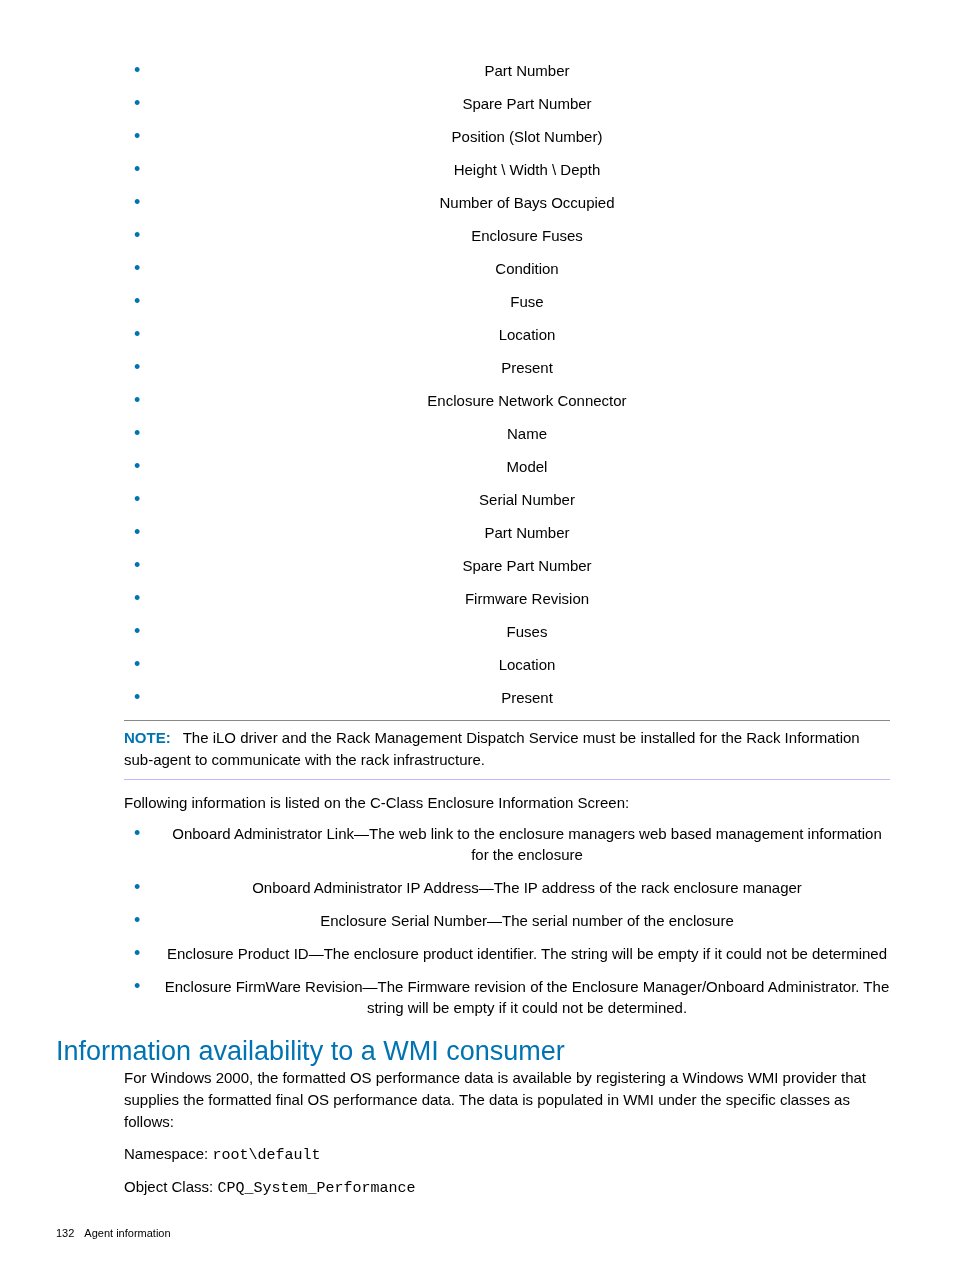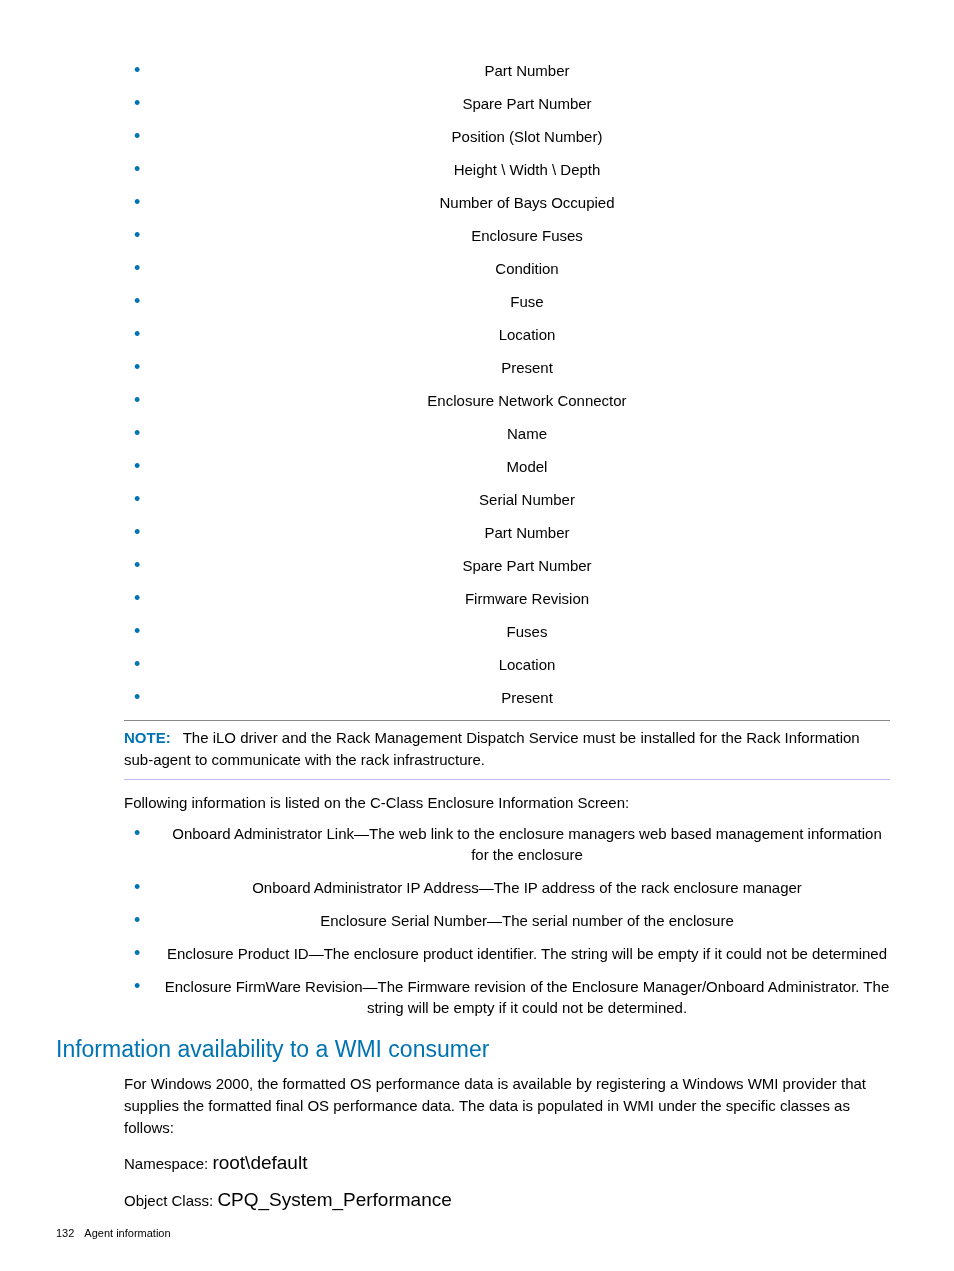--- a/index.html
+++ b/index.html
@@ -49,30 +49,29 @@
   .note-label {
     font-weight: bold;
     color: #0073b3;
     margin-right: 12px;
   }
   .para {
     margin-bottom: 10px;
     line-height: 1.45;
   }
   h2.section {
-    font-size: 23px;
+    font-size: 27px;
     font-weight: normal;
     color: #0073b3;
     margin-left: -68px;
     margin-top: 18px;
-    margin-bottom: 10px;
   }
   .mono {
-    font-family: Liberation Sans, sans-serif;
-    font-size: 19px;
+    font-family: Liberation Mono, monospace;
+    font-size: 15px;
   }
   .footer {
     position: absolute;
     bottom: 32px;
     left: 56px;
     font-size: 11px;
     color: #000;
   }
   .footer .page-num { margin-right: 10px; }
 </style>

